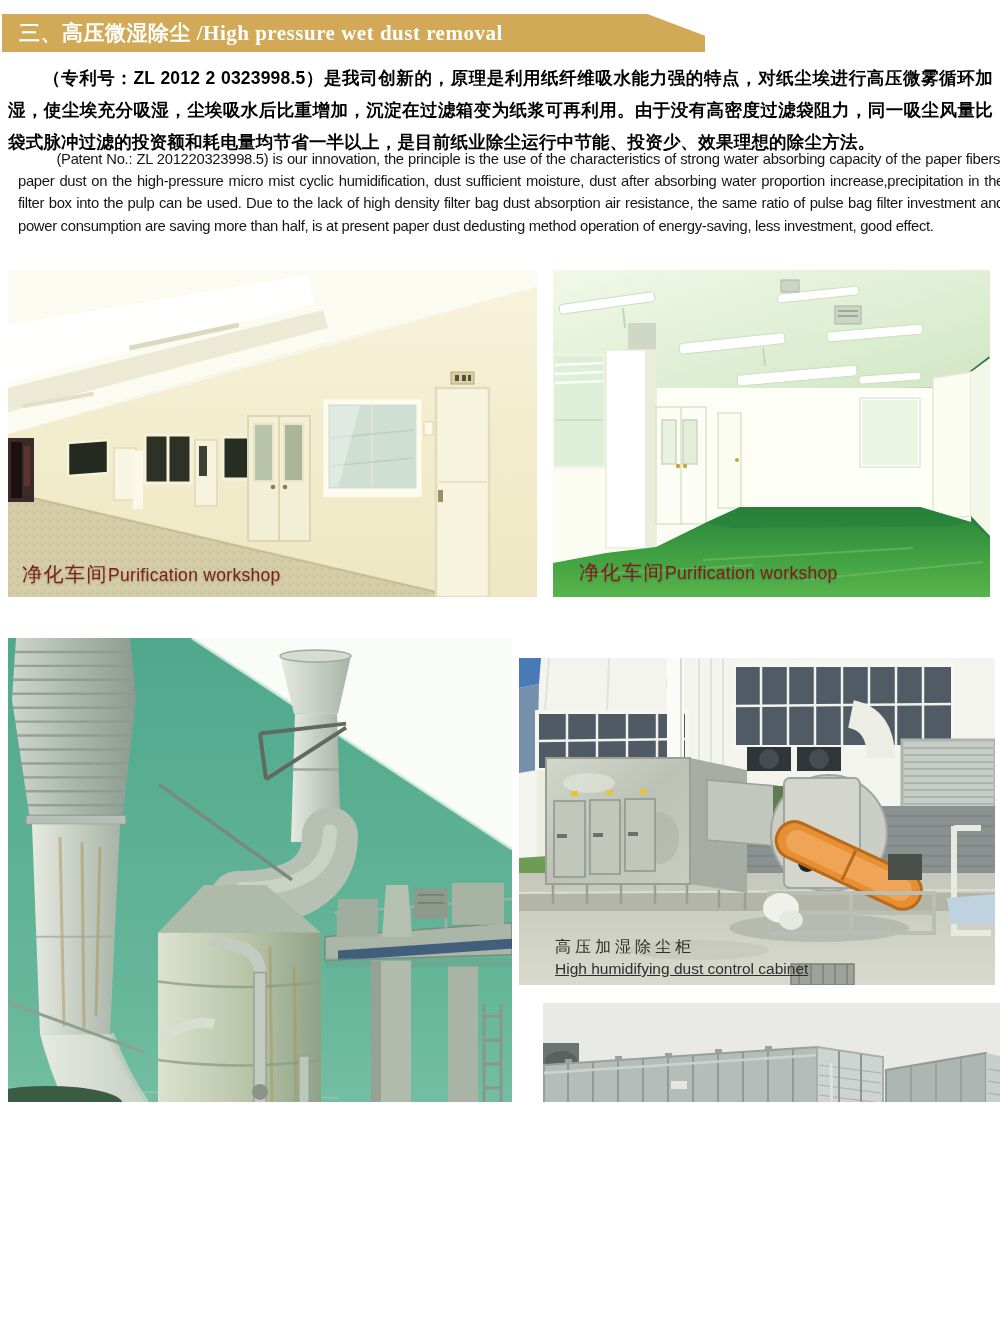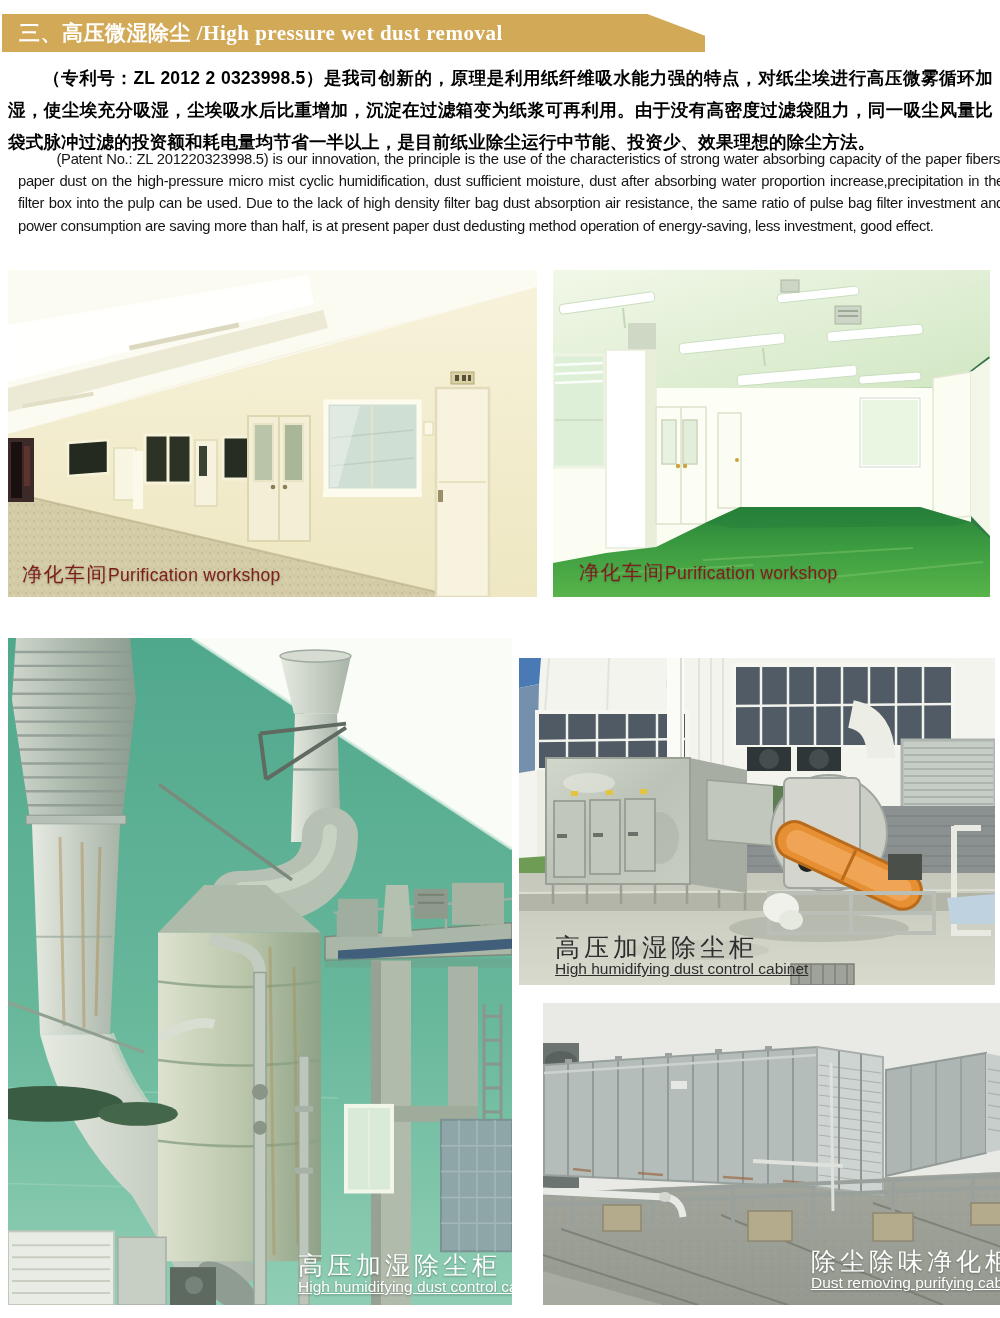--- a/index.html
+++ b/index.html
@@ -1,16 +1,16 @@
 <!DOCTYPE html>
 <html><head>
 <meta charset="utf-8">
 <style>
   html,body{margin:0;padding:0;background:#fff;}
-  #page{position:relative;width:1000px;height:1318px;background:#ffffff;overflow:hidden;
+  #page{position:relative;width:1000px;height:1102px;background:#ffffff;overflow:hidden;
         font-family:"Liberation Sans",sans-serif;}
   
   #banner{position:absolute;left:2px;top:14px;width:703px;height:38px;background:#d2a957;
           clip-path:polygon(0 0,91.8% 0,100% 57%,100% 100%,0 100%);}
   #banner .title{font-family:"Liberation Serif",serif;font-weight:bold;color:#ffffff;
           font-size:21px;line-height:38px;padding-left:17px;letter-spacing:.5px;white-space:nowrap;}
   
   .para-cn{position:absolute;left:8px;top:62px;width:985px;font-size:17.5px;line-height:32px;
           font-weight:700;color:#000;text-align:justify;text-indent:2em;letter-spacing:.2px;}
   .para-en{position:absolute;left:18px;top:148px;width:986px;font-size:14.8px;line-height:22.2px;
@@ -21,21 +21,21 @@
   #photo-w1{left:8px;top:270px;width:529px;height:327px;}
   #photo-w2{left:553px;top:270px;width:437px;height:327px;}
   #photo-scrubber{left:8px;top:638px;width:504px;height:667px;}
   #photo-yard{left:519px;top:658px;width:476px;height:327px;}
   #photo-cabinets{left:519px;top:1003px;width:476px;height:302px;margin-left:24px;}
   
   .cap{position:absolute;color:#7f1d1d;white-space:nowrap;text-shadow:0 1px 2px rgba(60,60,40,.35);}
   .cap .cjk{font-size:20px;letter-spacing:1.5px;font-weight:500;}
   .cap .lat{font-size:17.5px;letter-spacing:.3px;}
   .cap2{position:absolute;white-space:nowrap;}
-  .cap2 .cjk2{font-size:25px;letter-spacing:4px;font-weight:500;line-height:24px;}
+  .cap2 .cjk2{font-size:16px;letter-spacing:4px;font-weight:500;line-height:24px;}
   .cap2 .lat2{font-size:15.5px;letter-spacing:0;line-height:19px;text-decoration:underline;}
   .cap2.light{color:#fff;text-shadow:0 1px 2px rgba(40,50,40,.45);}
   .cap2.dark{color:#2d2d2d;text-shadow:none;}
   #cap-w1{left:14px;bottom:9px;}
   #cap-w2{left:26px;bottom:11px;}
   #cap-scrubber{left:290px;bottom:9px;}
   #cap-yard{left:36px;bottom:7px;}
   #cap-cabinets{left:268px;bottom:13px;}
 </style>
 </head>

